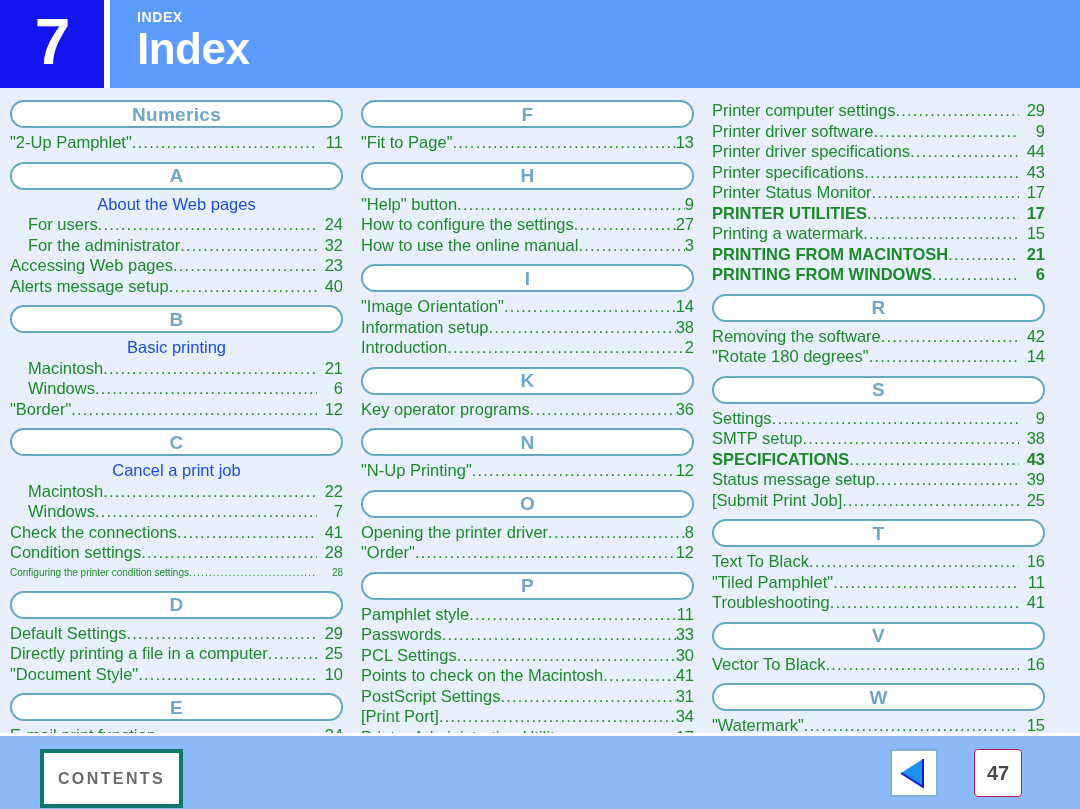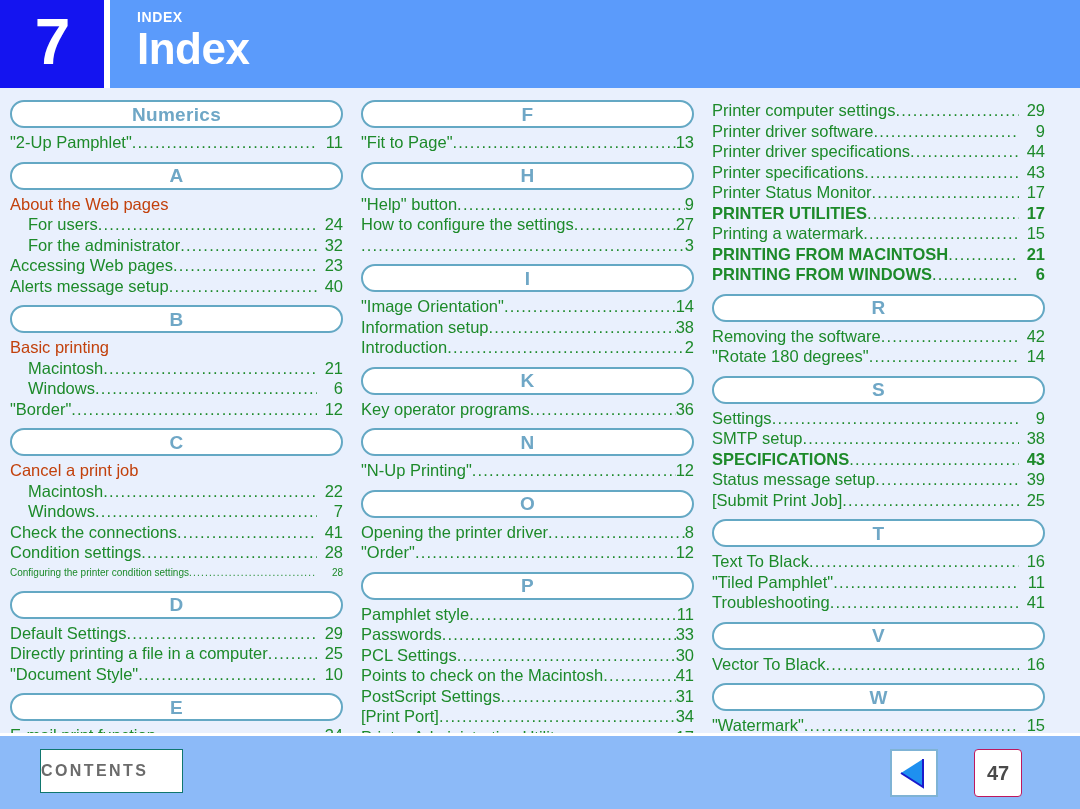--- a/index.html
+++ b/index.html
@@ -138,43 +138,44 @@
   .col-tight .pnum { min-width: 0; }
 
   .entry.sub { padding-left: 18px; }
   .entry.small { font-size: 10px; line-height: 19px; }
   .entry.bold { font-weight: bold; }
   .entry.bold .leader { font-weight: normal; }
 
   .entry-plain {
     font-size: 16.5px;
     line-height: 20.5px;
-    color: #c2410c;
+    color: #1d4ed8;
     white-space: nowrap;
+    text-align: center;
   }
 
   
   .footer {
     width: 1080px;
     height: 76px;
     background: #8cbaf8;
     border-top: 3px solid #ffffff;
     position: relative;
   }
   .contents-btn {
     position: absolute;
     left: 40px;
     top: 13px;
     width: 143px;
-    height: 44px;
-    background: #ffffff;
-    border: 1px solid #0f766e;
+    height: 59px;
+    background: #ffffff;
+    border: 4px solid #0f766e;
     display: flex;
     align-items: center;
-    justify-content: flex-start;
+    justify-content: center;
   }
   .contents-label {
     color: #6b6b6b;
     font-size: 16px;
     font-weight: bold;
     letter-spacing: 2.4px;
   }
   .nav-back {
     position: absolute;
     right: 142px;
@@ -347,20 +348,21 @@
           <span class="etext">"Help" button</span>
           <span class="leader">..........................................................................................</span>
           <span class="pnum">9</span>
         </div>
         <div class="entry">
           <span class="etext">How to configure the settings</span>
           <span class="leader">..........................................................................................</span>
           <span class="pnum">27</span>
         </div>
         <div class="entry">
+          <span class="etext">How to use the online manual</span>
           <span class="leader">..........................................................................................</span>
           <span class="pnum">3</span>
         </div>
         <div class="letter-pill">
           <span class="letter-pill-label">I</span>
         </div>
         <div class="entry">
           <span class="etext">"Image Orientation"</span>
           <span class="leader">..........................................................................................</span>
           <span class="pnum">14</span>

